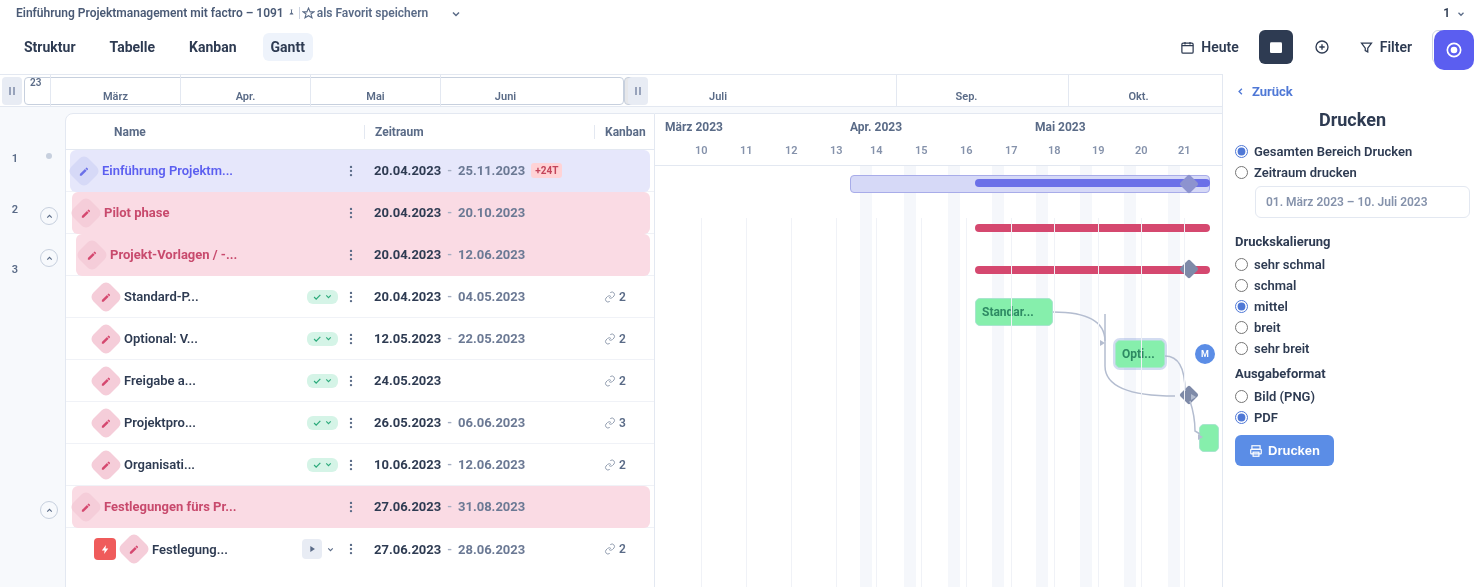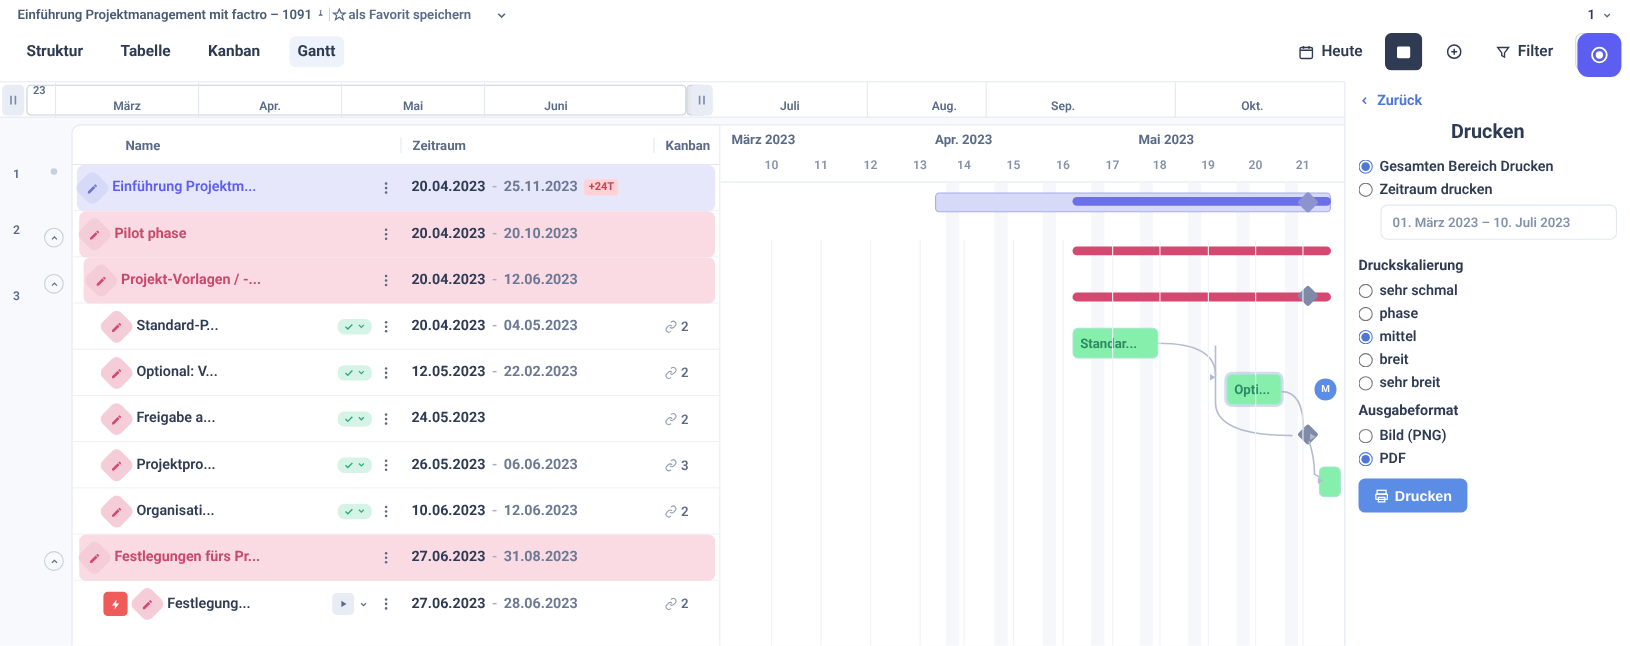--- a/index.html
+++ b/index.html
@@ -190,23 +190,20 @@
         </div>
     <div class="tl-box dark" style="left:624px;width:18px;"></div>
     <div class="tl-btn" style="position:absolute;left:626px;">
           <svg width="8" height="10" viewBox="0 0 8 10">
             <path d="M2 1v8M6 1v8" stroke="#7e8aa8" stroke-width="1.5"></path>
           </svg>
         </div>
     <div class="tl-seg" style="left:648px;width:140px;border:none;">
           <span>Juli</span>
         </div>
-    <div class="tl-seg" style="left:788px;width:140px;">
-          <span>Aug.</span>
-        </div>
     <div class="tl-seg" style="left:896px;width:140px;">
           <span>Sep.</span>
         </div>
     <div class="tl-seg" style="left:1068px;width:140px;">
           <span>Okt.</span>
         </div>
   </div>
 
   <div class="gantt-area">
     <div class="levelcol">
@@ -380,21 +377,21 @@
                 <div class="rmore">
                   <svg width="14" height="14" viewBox="0 0 24 24" fill="currentColor">
                     <circle cx="12" cy="5" r="2"></circle>
                     <circle cx="12" cy="12" r="2"></circle>
                     <circle cx="12" cy="19" r="2"></circle>
                   </svg>
                 </div>
                 <div class="czeit-cell">
                   <span class="d1">12.05.2023</span> 
                   <span class="dash">-</span> 
-                  <span class="d2">22.02.2023</span> 
+                  <span class="d2">22.05.2023</span> 
                 </div>
                 <div class="cverk-cell">
                   <svg width="12" height="12" viewBox="0 0 24 24" fill="none" stroke="currentColor" stroke-width="2">
                     <path d="M10 13a5 5 0 007 0l3-3a5 5 0 00-7-7l-1 1"></path>
                     <path d="M14 11a5 5 0 00-7 0l-3 3a5 5 0 007 7l1-1"></path>
                   </svg>
                   <span>2</span>
                 </div>
               </div>
             </div>
@@ -673,21 +670,21 @@
         <span>Zeitraum drucken</span>
       </label>
   <div class="date-chip">01. März 2023 – 10. Juli 2023</div>
   <div class="section">Druckskalierung</div>
   <label class="radio-row">
         <input type="radio" name="r2" style="">
         <span>sehr schmal</span>
       </label>
   <label class="radio-row">
         <input type="radio" name="r2" style="">
-        <span>phase</span>
+        <span>schmal</span>
       </label>
   <label class="radio-row">
         <input type="radio" name="r2" checked="" style="">
         <span>mittel</span>
       </label>
   <label class="radio-row">
         <input type="radio" name="r2" style="">
         <span>breit</span>
       </label>
   <label class="radio-row">

